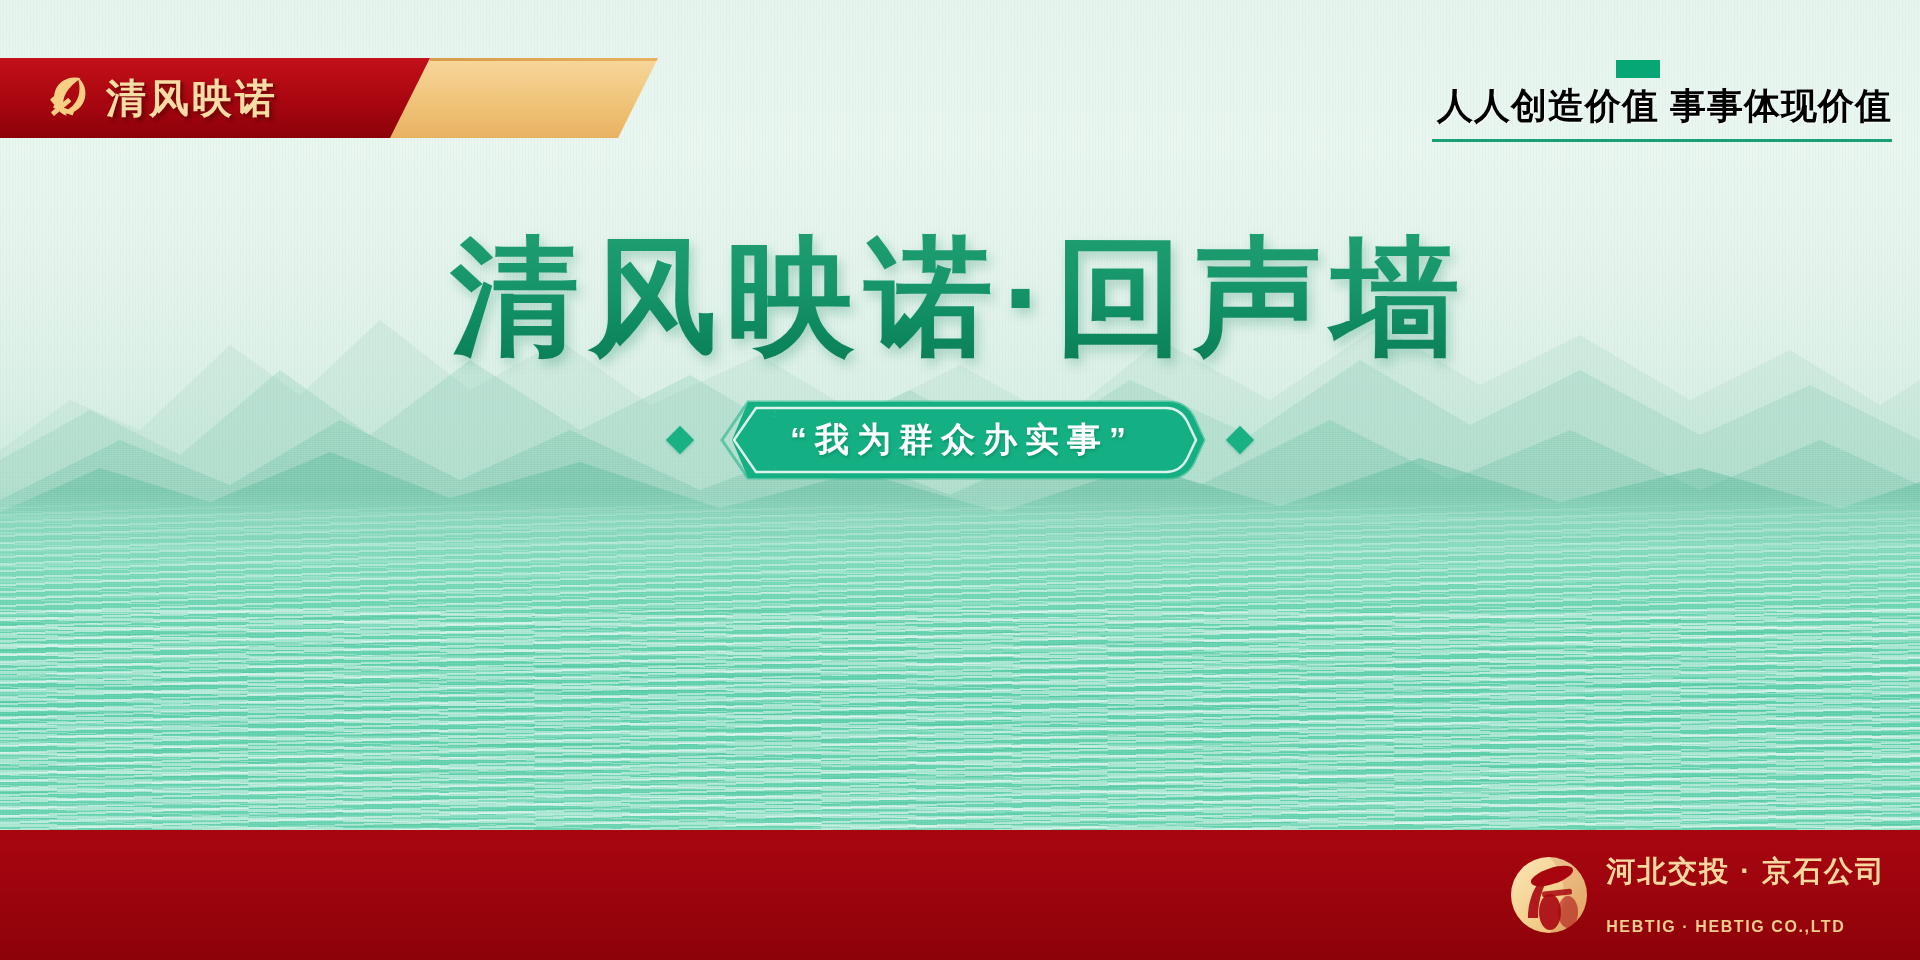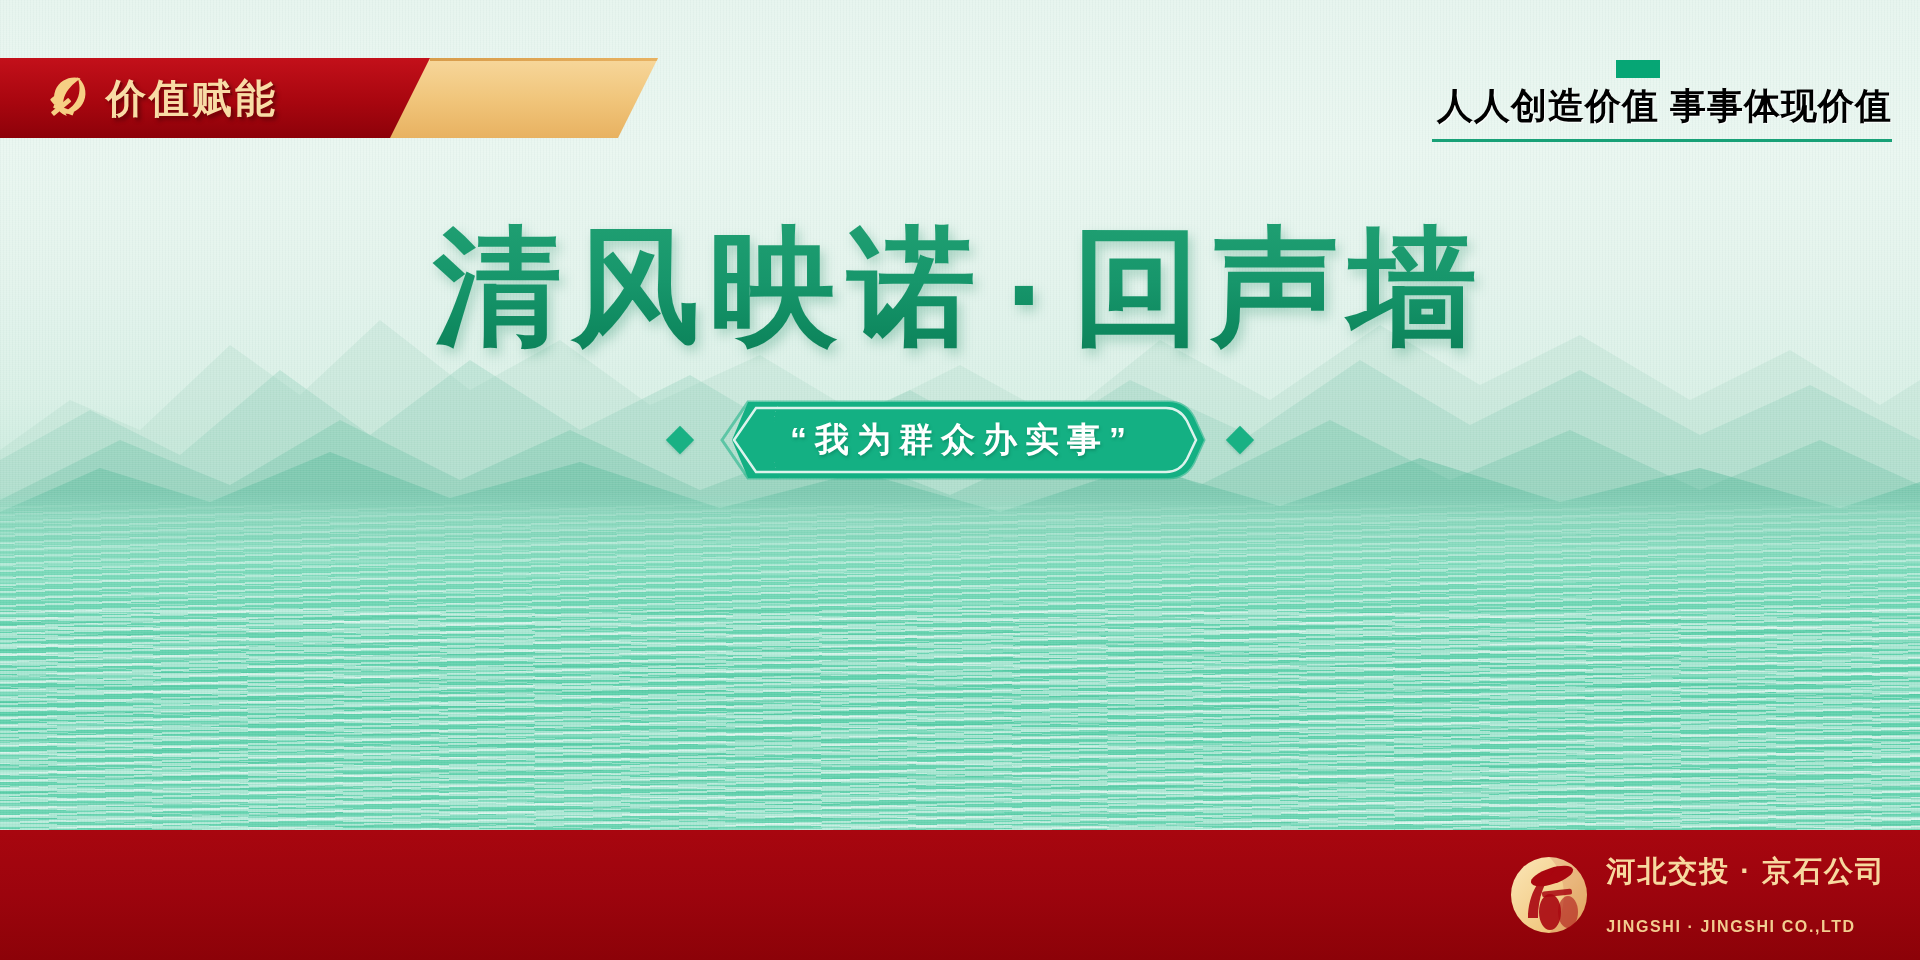--- a/index.html
+++ b/index.html
@@ -121,21 +121,21 @@
     text-shadow:1px 1px 0 rgba(255,255,255,.85);
     line-height:48px; white-space:nowrap;
   }
   .slogan-rule{
     height:3px; background:#18a177; margin-top:9px; margin-left:60px;
   }
 
   
   .title{
     position:absolute; left:0; top:222px; width:1920px; text-align:center;
-    font-family:Liberation Mono, monospace;
+    font-family:Liberation Sans, sans-serif;
     font-size:128px; font-weight:bold; letter-spacing:10px;
     line-height:150px;
     background:linear-gradient(180deg,#1f9f72 0%,#17966b 40%,#0f8a60 70%,#0b7d56 100%);
     -webkit-background-clip:text; background-clip:text;
     color:transparent;
     filter:drop-shadow(4px 6px 6px rgba(30,140,100,.30));
     white-space:nowrap;
   }
 
   
@@ -224,21 +224,21 @@
         <g fill="#f6cf84">
           <path d="M50,8 C38,4 24,10 19,22 C14,35 20,49 33,54 C28,46 27,36 31,28 C36,18 44,12 50,8 Z"></path>
           <path d="M46,6 C49,14 50,24 46,33 C42,42 34,48 25,50 C36,54 49,48 54,36 C59,24 54,12 46,6 Z"></path>
           <rect x="12" y="40" width="28" height="6" rx="1" transform="rotate(-40 26 43)"></rect>
           <rect x="14" y="30" width="9" height="9" rx="1.5" transform="rotate(-40 18.5 34.5)"></rect>
           <rect x="16" y="44" width="26" height="5" rx="1" transform="rotate(22 29 46.5)"></rect>
         </g>
       </svg>
     </div>
 
-    <div class="ribbon-t1">价值赋能</div>
+    <div class="ribbon-t1">清风映诺</div>
   </div>
 
   <div class="slogan">
     <span class="slogan-bar"></span>
     <div class="slogan-text">人人创造价值 事事体现价值</div>
     <div class="slogan-rule"></div>
   </div>
 
   <div class="title">清风映诺·回声墙</div>
 
@@ -271,18 +271,18 @@
           <path d="M41,3 A38,38 0 0,1 41,79 A30,44 0 0,0 41,3 Z" fill="#a8060f" opacity=".12"></path>
           <ellipse cx="44" cy="22" rx="22" ry="8" fill="#a8060f" transform="rotate(-18 44 22)"></ellipse>
           <path d="M20,64 C20,40 32,20 50,12 C36,26 30,44 30,64 Z" fill="#a8060f" opacity=".9"></path>
           <ellipse cx="42" cy="58" rx="11" ry="18" fill="#a8060f" opacity=".9"></ellipse>
           <ellipse cx="60" cy="58" rx="10" ry="16" fill="#a8060f" opacity=".55"></ellipse>
           <rect x="34" y="36" width="30" height="6" rx="2" fill="#a8060f" opacity=".85" transform="rotate(-6 49 39)"></rect>
         </svg>
       </span>
       <span class="logo-words">
         <span class="logo-cn">河北交投 · 京石公司</span>
-        <span class="logo-en">JINGSHI · JINGSHI CO.,LTD</span>
+        <span class="logo-en">HEBTIG · HEBTIG CO.,LTD</span>
       </span>
     </div>
   </div>
 
 </div>
 
 </body></html>

